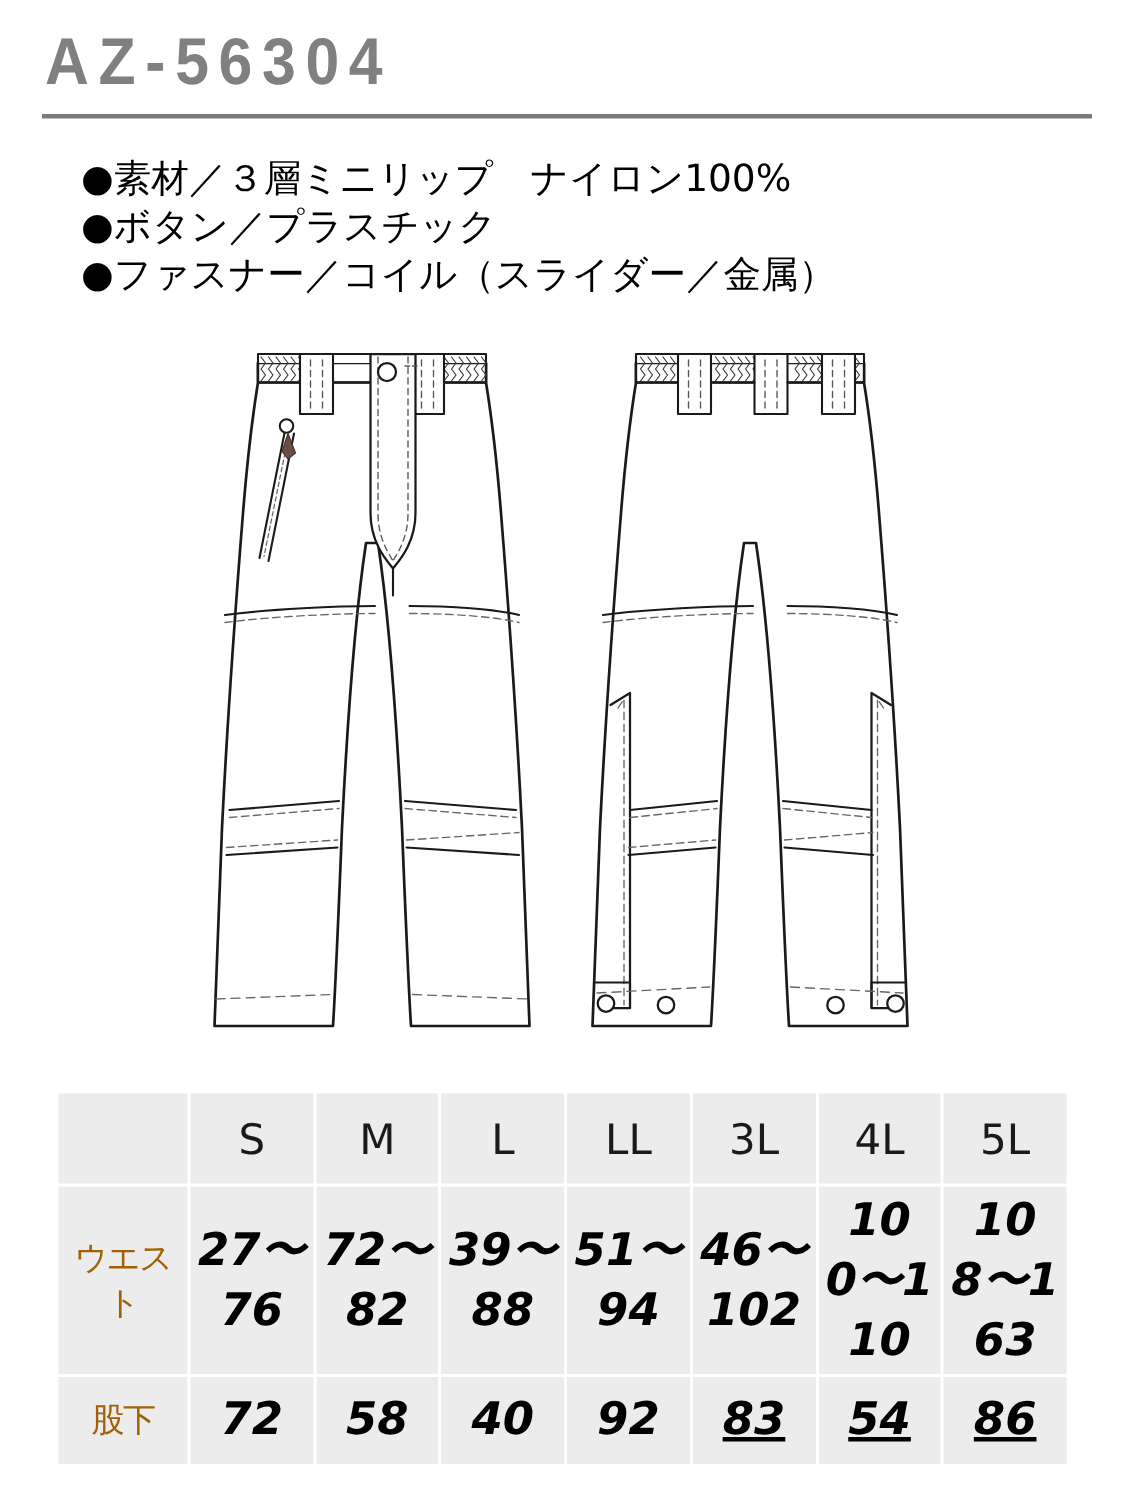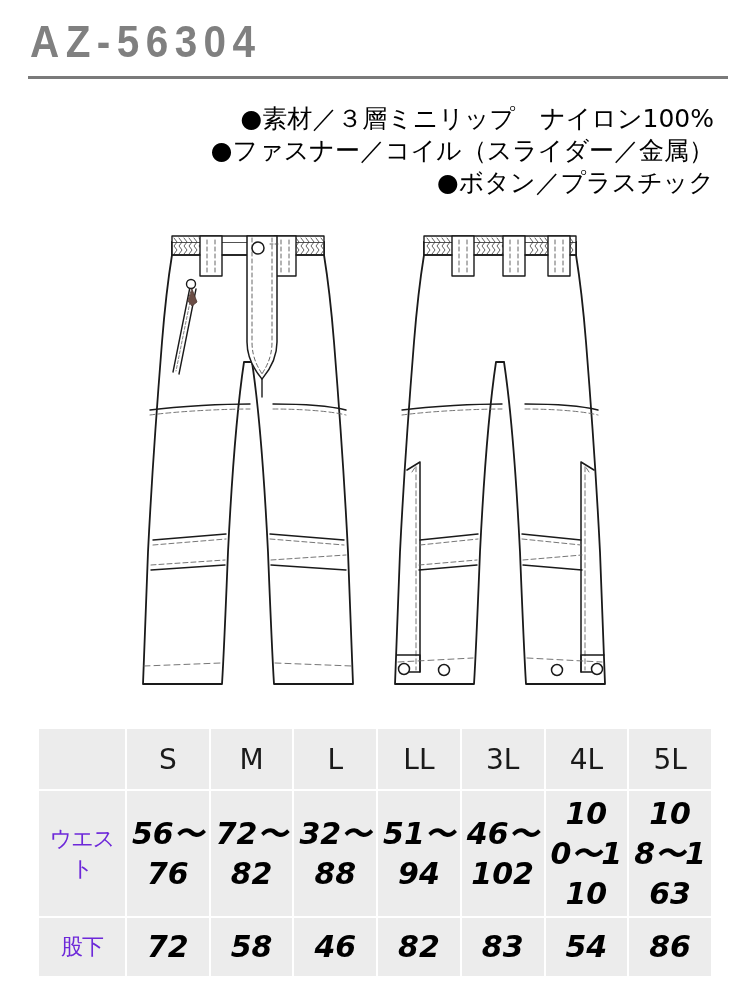--- a/index.html
+++ b/index.html
@@ -29,21 +29,20 @@
     position:absolute;
     left:28px; top:76px;
     width:700px; height:3px;
     background:#7a7a7a;
   }
   
   #spec-list{
     position:absolute;
     left:54px; top:103px;
     width:660px;
-    text-align:right;
   }
   .spec-line{
     font-size:25px;
     color:#000000;
     line-height:32px;
     white-space:nowrap;
     font-family:"DejaVu Sans","Liberation Sans",sans-serif;
     letter-spacing:0px;
   }
   
@@ -76,25 +75,25 @@
     color:#1a1a1a;
     background:#ececec;
   }
   tr.head-row td.corner{ background:#ececec; }
   tr.head-row td.hl{ background:#cfdfe7; }
   
   tr.waist-row td{ height:125px; background:#ffffff; }
   tr.waist-row td.hl{ background:#ddeef7; }
   
   tr.inseam-row td{ height:58px; background:#ececec; }
-  tr.inseam-row td.hl{ background:#cfdfe7; }
+  tr.inseam-row td.hl{ background:#cfdfe7;text-decoration:underline; }
 
   .row-label{
     font-size:22px;
-    color:#6d28d9;
+    color:#a16207;
     font-weight:normal;
     letter-spacing:-1px;
   }
   .value{
     font-size:30px;
     font-weight:bold;
     font-style:italic;
     color:#000000;
     line-height:40px;
     padding:0 2px;
@@ -103,22 +102,22 @@
 </style>
 </head>
 <body>
 
 <div id="product-code">AZ-56304</div>
 
 <div id="title-divider"></div>
 
 <div id="spec-list">
   <div class="spec-line">●素材／３層ミニリップ　ナイロン100%</div>
+  <div class="spec-line">●ボタン／プラスチック</div>
   <div class="spec-line">●ファスナー／コイル（スライダー／金属）</div>
-  <div class="spec-line">●ボタン／プラスチック</div>
 </div>
 
 <div id="illustration">
 <svg width="750" height="490" viewBox="0 0 750 490" xmlns="http://www.w3.org/2000/svg">
   <g fill="none" stroke="#1a1a1a" stroke-width="1.6" stroke-linejoin="round" stroke-linecap="round">
 
     <g transform="translate(0,0)">
 
       <path d="M172,20 L172,33
                C172,33 166,70 162,120
@@ -328,33 +327,33 @@
       <td class="size-head">M</td>
       <td class="size-head">L</td>
       <td class="size-head">LL</td>
       <td class="size-head hl">3L</td>
       <td class="size-head hl">4L</td>
       <td class="size-head hl">5L</td>
     </tr>
 
     <tr class="waist-row">
       <td class="row-label">ウエスト</td>
-      <td class="value">56〜76</td>
+      <td class="value">27〜76</td>
       <td class="value">72〜82</td>
-      <td class="value">32〜88</td>
+      <td class="value">39〜88</td>
       <td class="value">51〜94</td>
       <td class="value hl">46〜102</td>
       <td class="value hl">100〜110</td>
       <td class="value hl">108〜163</td>
     </tr>
 
     <tr class="inseam-row">
       <td class="row-label">股下</td>
       <td class="value">72</td>
       <td class="value">58</td>
-      <td class="value">46</td>
-      <td class="value">82</td>
+      <td class="value">40</td>
+      <td class="value">92</td>
       <td class="value hl">83</td>
       <td class="value hl">54</td>
       <td class="value hl">86</td>
     </tr>
   </tbody>
 </table>
 
 </body></html>

